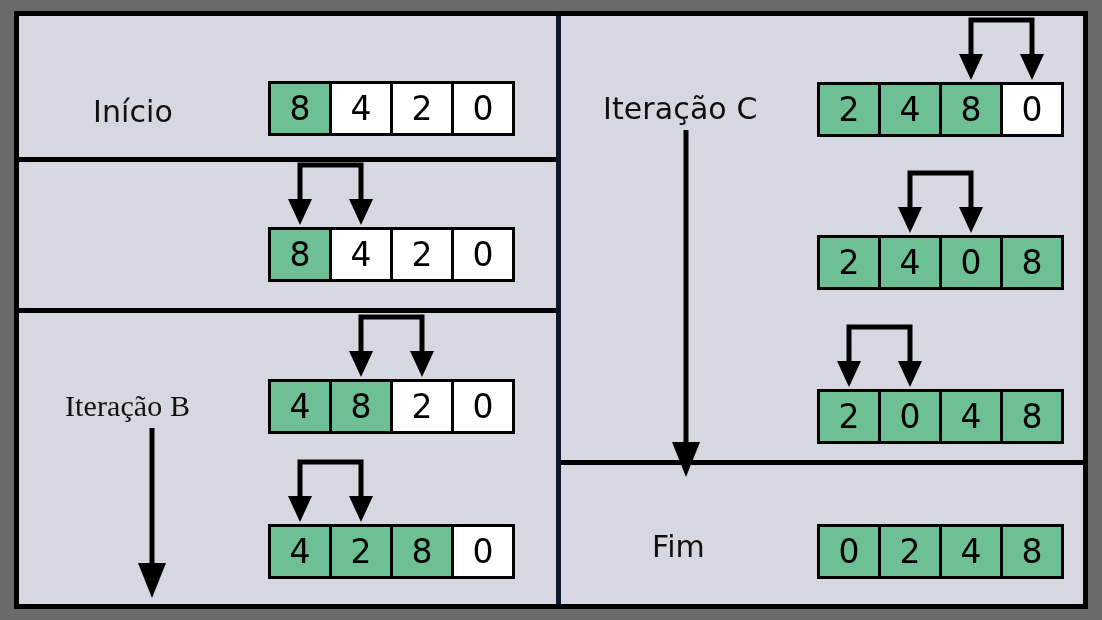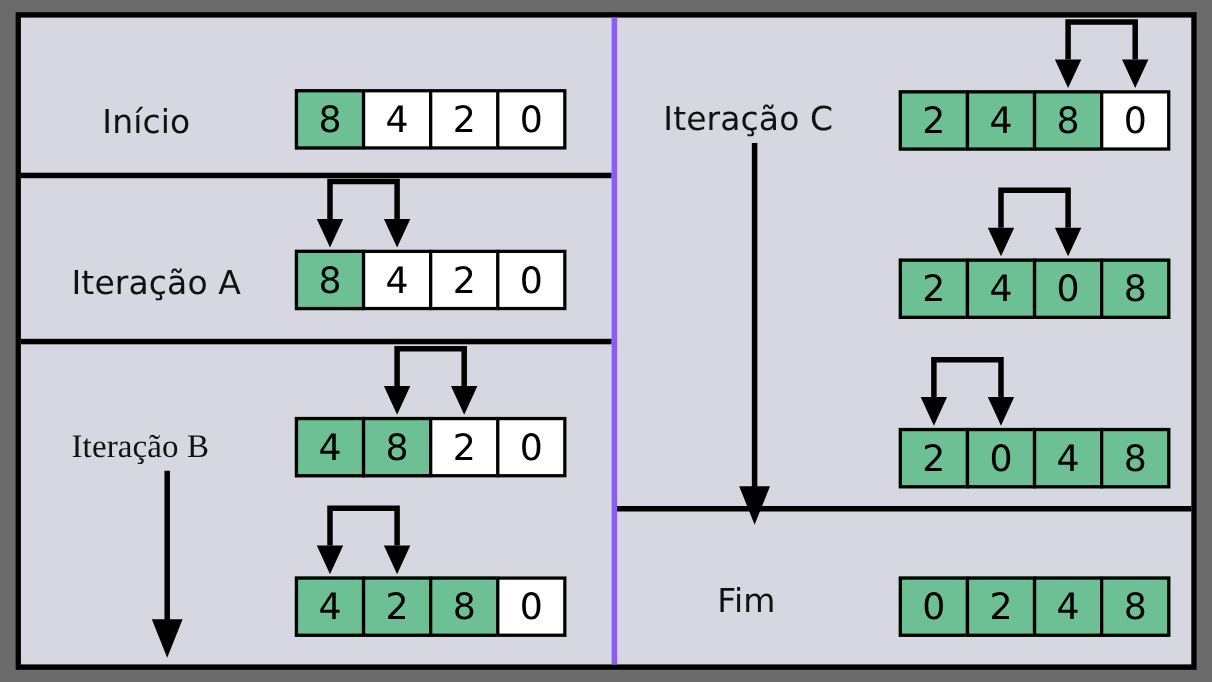--- a/index.html
+++ b/index.html
@@ -15,21 +15,21 @@
     position:absolute;
     left:14px;top:11px;
     width:1074px;height:598px;
     box-sizing:border-box;
     border:5px solid #000;
     background:#d7d7e2;
   }
 
   .col{position:absolute;top:0;box-sizing:border-box;}
   .col-left{left:0;width:537px;height:588px;}
-  .col-right{left:537px;width:527px;height:588px;border-left:5px solid #8b5cf6;}
+  .col-right{left:537px;width:527px;height:588px;border-left:5px solid #0f172a;}
   .divider-h{position:absolute;left:0;right:0;height:5px;background:#000;}
 
   .label{
     position:absolute;
     color:#111;
     font-size:30px;
     font-weight:400;
     white-space:nowrap;
     letter-spacing:0.1px;
   }
@@ -74,21 +74,20 @@
       <div class="divider-h" style="top:292px;"></div>
 
       <div class="label" style="left:74px;top:78px;">Início</div>
       <div class="array" style="left: 249px; top: 65px; height: 55px;">
           <div class="cellbox hl" style="width: 64px; height: 55px;">8</div>
           <div class="cellbox" style="width: 64px; height: 55px;">4</div>
           <div class="cellbox" style="width: 64px; height: 55px;">2</div>
           <div class="cellbox" style="width: 64px; height: 55px;">0</div>
         </div>
 
-      <div class="label" style="left:46px;top:224px;">Iteração A</div>
       <div class="array" style="left: 249px; top: 211px; height: 55px;">
           <div class="cellbox hl" style="width: 64px; height: 55px;">8</div>
           <div class="cellbox" style="width: 64px; height: 55px;">4</div>
           <div class="cellbox" style="width: 64px; height: 55px;">2</div>
           <div class="cellbox" style="width: 64px; height: 55px;">0</div>
           <div class="swap" style="left: 12px; top: -66px;">
             <svg width="101" height="66" viewBox="0 0 101 66">
               <path d="M 20 38 L 20 4 L 81 4 L 81 38" fill="none" stroke="#000" stroke-width="5" stroke-linejoin="miter"></path>
               <polygon points="20,64 8,38 32,38" fill="#000"></polygon>
               <polygon points="81,64 69,38 93,38" fill="#000"></polygon>

